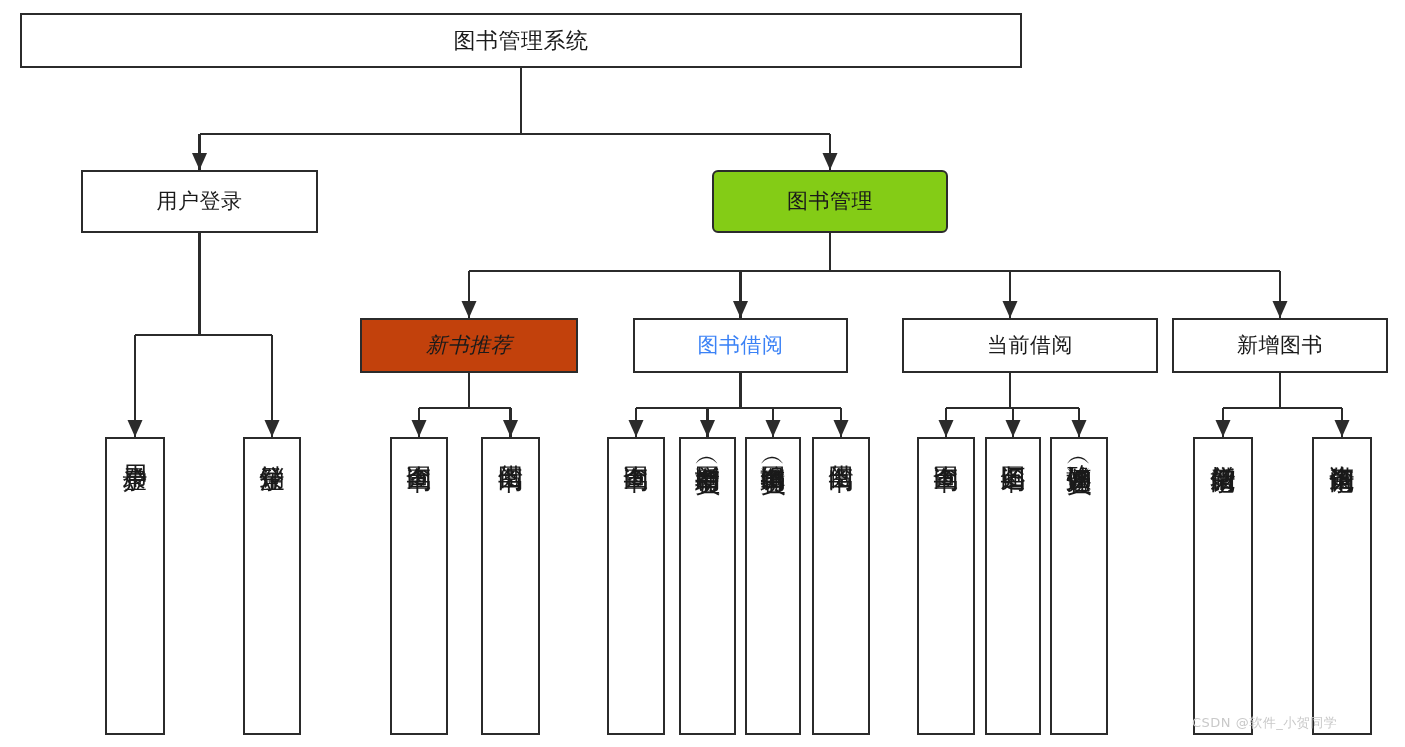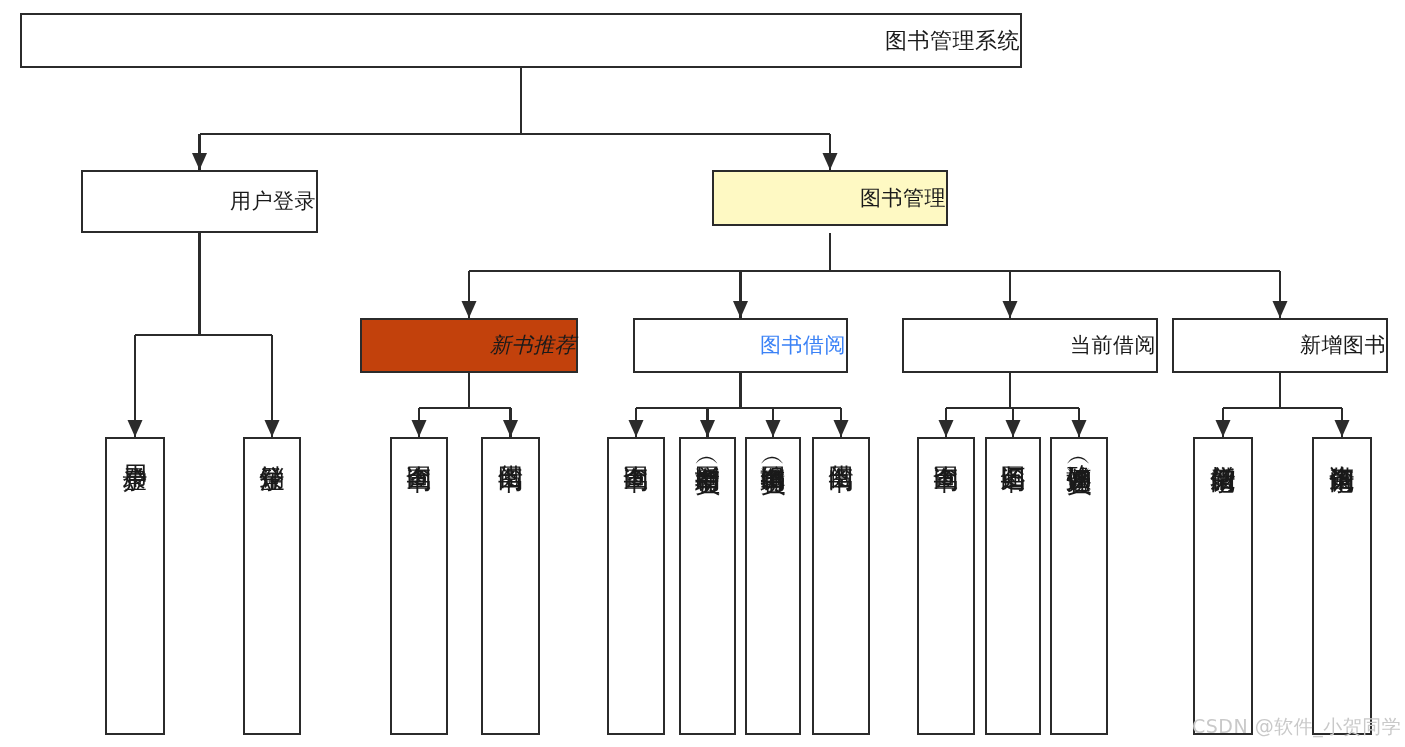--- a/index.html
+++ b/index.html
@@ -17,21 +17,21 @@
     background: #ffffff;
     overflow: hidden;
   }
   .node {
     position: absolute;
     box-sizing: border-box;
     background: #ffffff;
     border: 2px solid #2b2b2b;
     display: flex;
     align-items: center;
-    justify-content: flex-end;
+    justify-content: center;
     color: #1a1a1a;
   }
   .node .label {
     display: block;
     text-align: center;
     line-height: 1.15;
     white-space: nowrap;
   }
   .node.horizontal .label {
     font-size: 21px;
@@ -58,21 +58,21 @@
     position: absolute;
     left: 0;
     top: 0;
     width: 1405px;
     height: 747px;
     pointer-events: none;
   }
   .watermark {
     position: absolute;
     color: #c9c9c9;
-    font-size: 19px;
+    font-size: 13px;
     white-space: nowrap;
     letter-spacing: 0.5px;
   }
 </style>
 </head>
 <body>
 
 <div id="canvas">
   <svg id="edges" viewBox="0 0 1405 747" width="1405" height="747" xmlns="http://www.w3.org/2000/svg">
       <line x1="521" y1="68" x2="521" y2="134" stroke="#2b2b2b" stroke-width="2.2" shape-rendering="crispEdges"></line>
@@ -128,21 +128,21 @@
       <line x1="1342" y1="408" x2="1342" y2="437" stroke="#2b2b2b" stroke-width="2.2" shape-rendering="crispEdges"></line>
       <path d="M 1334.5 420 L 1349.5 420 L 1342 437 Z" fill="#2b2b2b"></path>
     </svg>
   <div id="nodes">
       <div class="node horizontal root" style="left: 20px; top: 13px; width: 1002px; height: 55px; border-color: rgb(43, 43, 43); background: rgb(255, 255, 255); color: rgb(26, 26, 26);">
         <span class="label">图书管理系统</span>
       </div>
       <div class="node horizontal" style="left: 81px; top: 170px; width: 237px; height: 63px; border-color: rgb(43, 43, 43); background: rgb(255, 255, 255); color: rgb(26, 26, 26);">
         <span class="label">用户登录</span>
       </div>
-      <div class="node horizontal" style="left: 712px; top: 170px; width: 236px; height: 56px; border-color: rgb(43, 43, 43); background: #fef9c3; color: rgb(26, 26, 26);">
+      <div class="node horizontal" style="left: 712px; top: 170px; width: 236px; height: 63px; border-color: rgb(43, 43, 43); background: #84cc16; color: rgb(26, 26, 26); border-radius: 6px;">
         <span class="label">图书管理</span>
       </div>
       <div class="node horizontal" style="left: 360px; top: 318px; width: 218px; height: 55px; border-color: rgb(43, 43, 43); background: #c2410c; color: rgb(26, 26, 26); font-style: italic;">
         <span class="label">新书推荐</span>
       </div>
       <div class="node horizontal" style="left: 633px; top: 318px; width: 215px; height: 55px; border-color: rgb(43, 43, 43); background: rgb(255, 255, 255); color: #3b82f6;">
         <span class="label">图书借阅</span>
       </div>
       <div class="node horizontal" style="left: 902px; top: 318px; width: 256px; height: 55px; border-color: rgb(43, 43, 43); background: rgb(255, 255, 255); color: rgb(26, 26, 26);">
         <span class="label">当前借阅</span>

